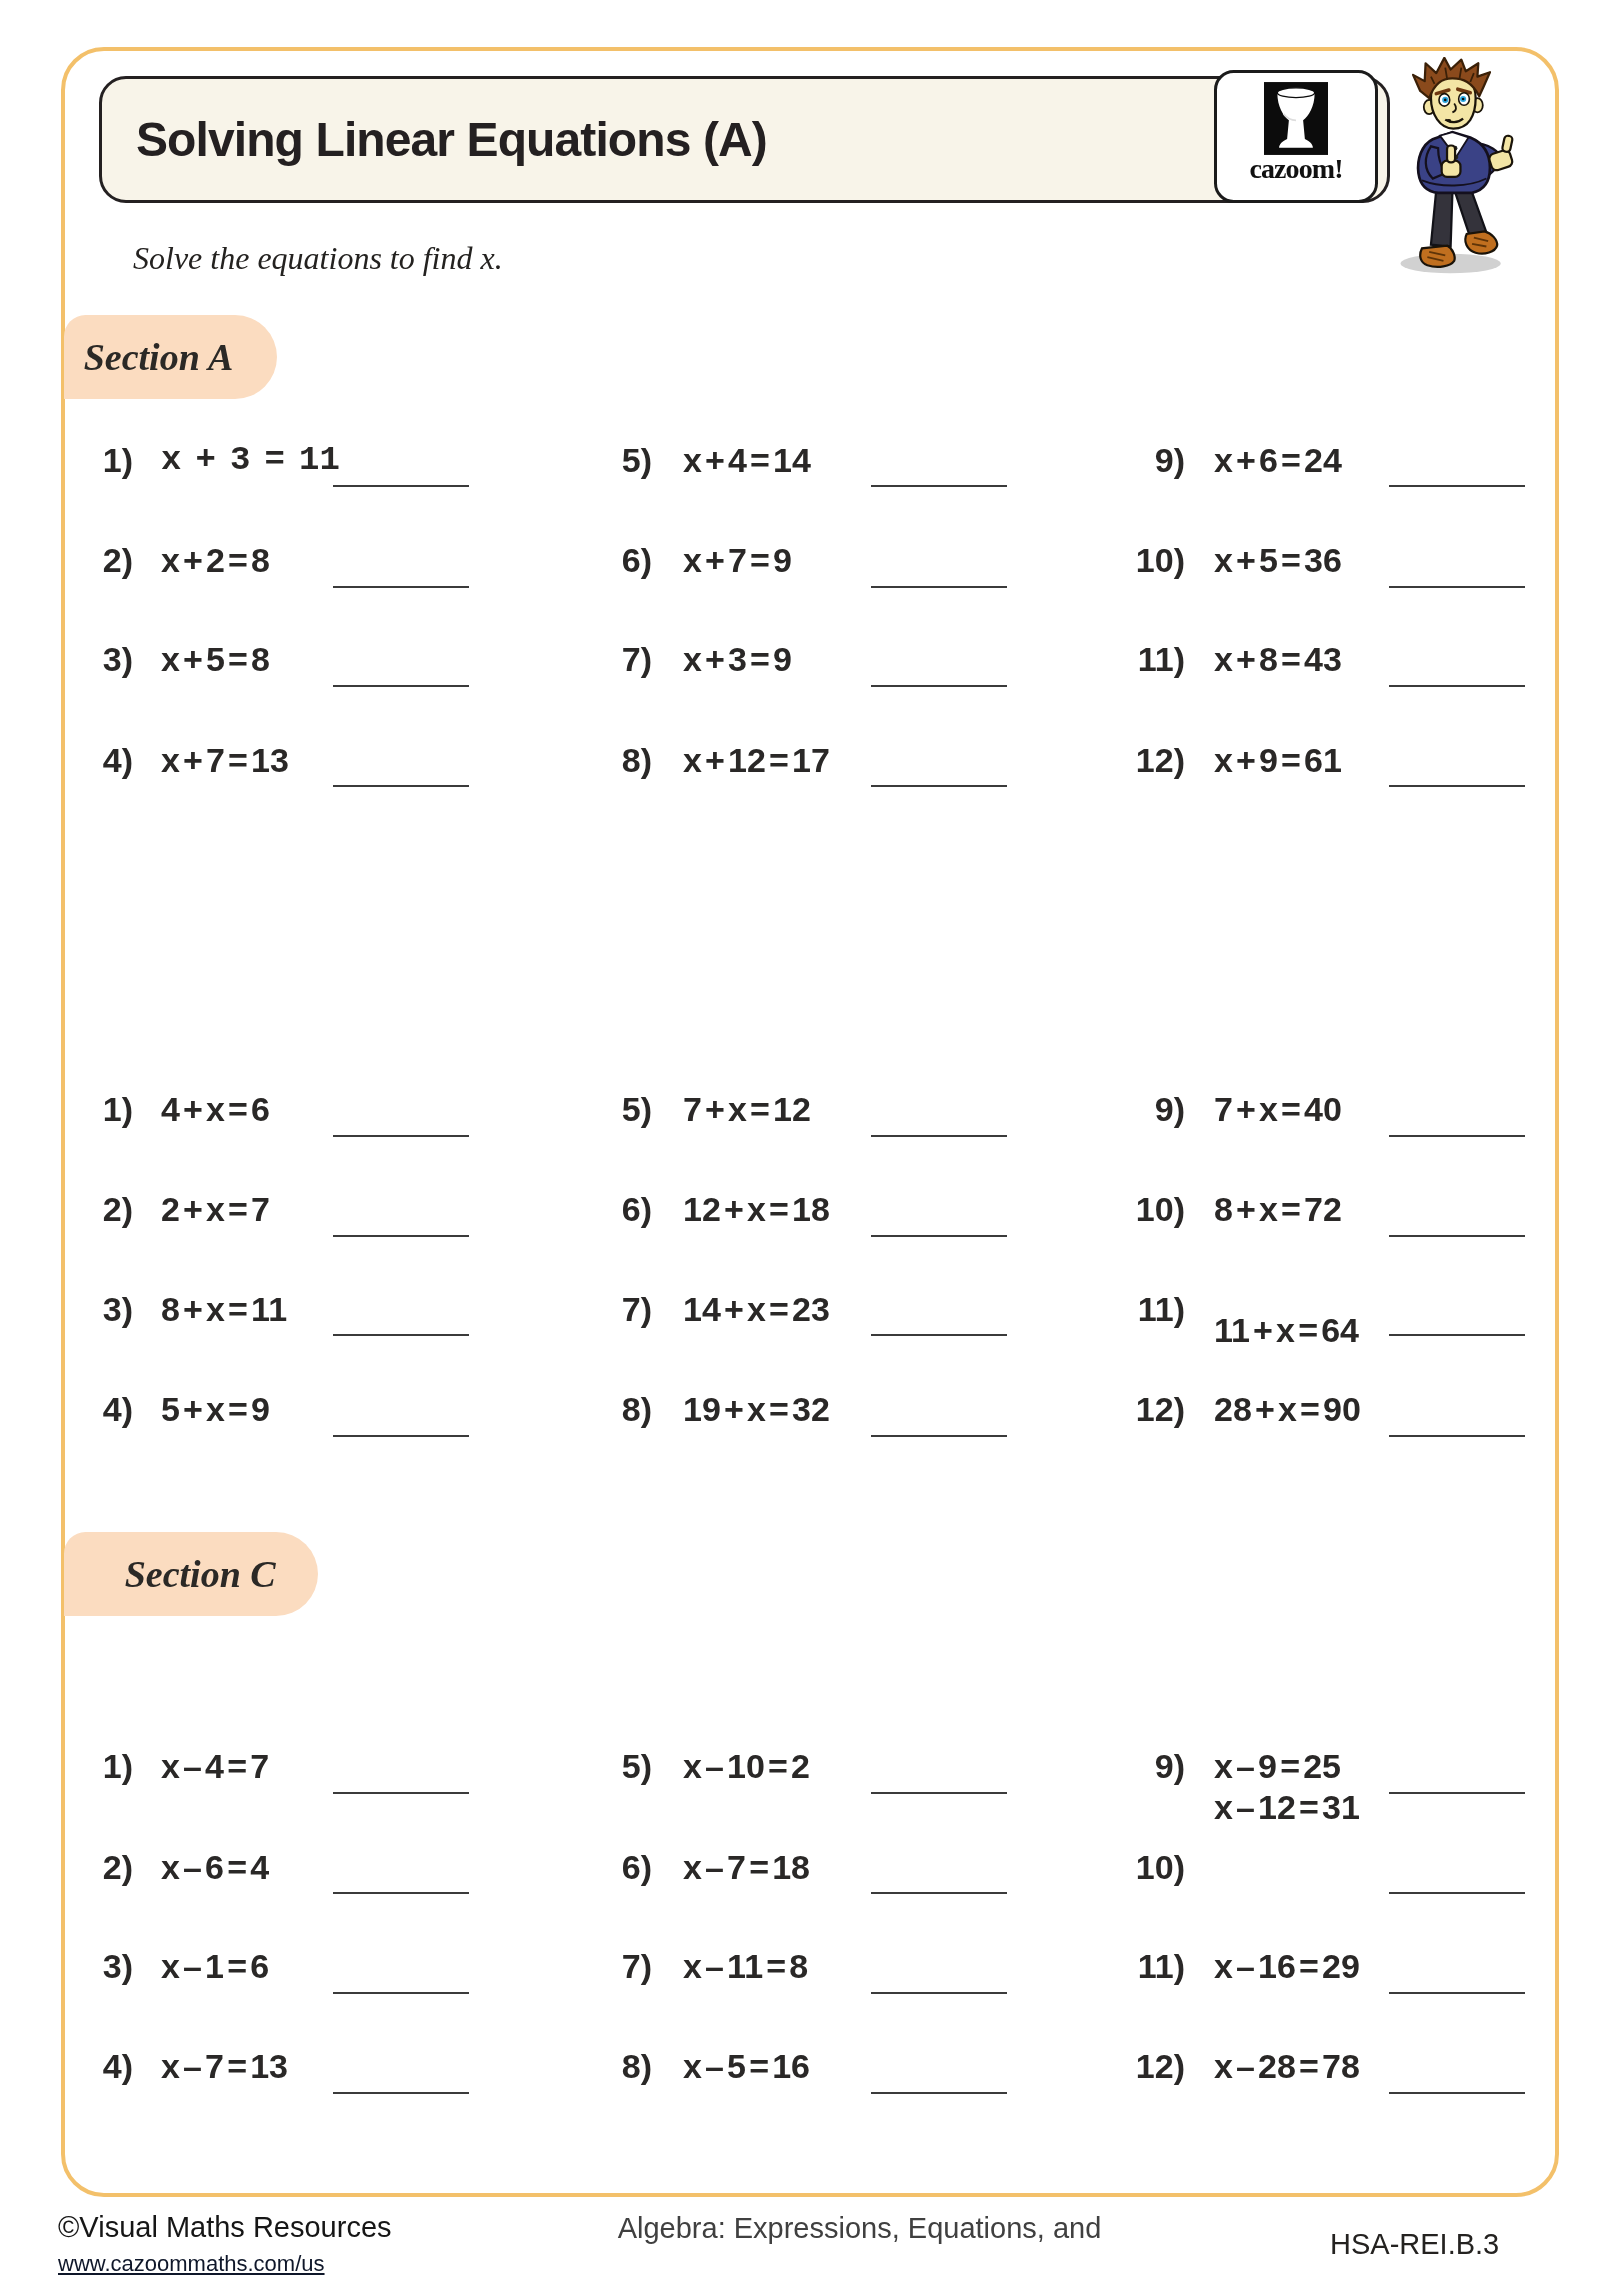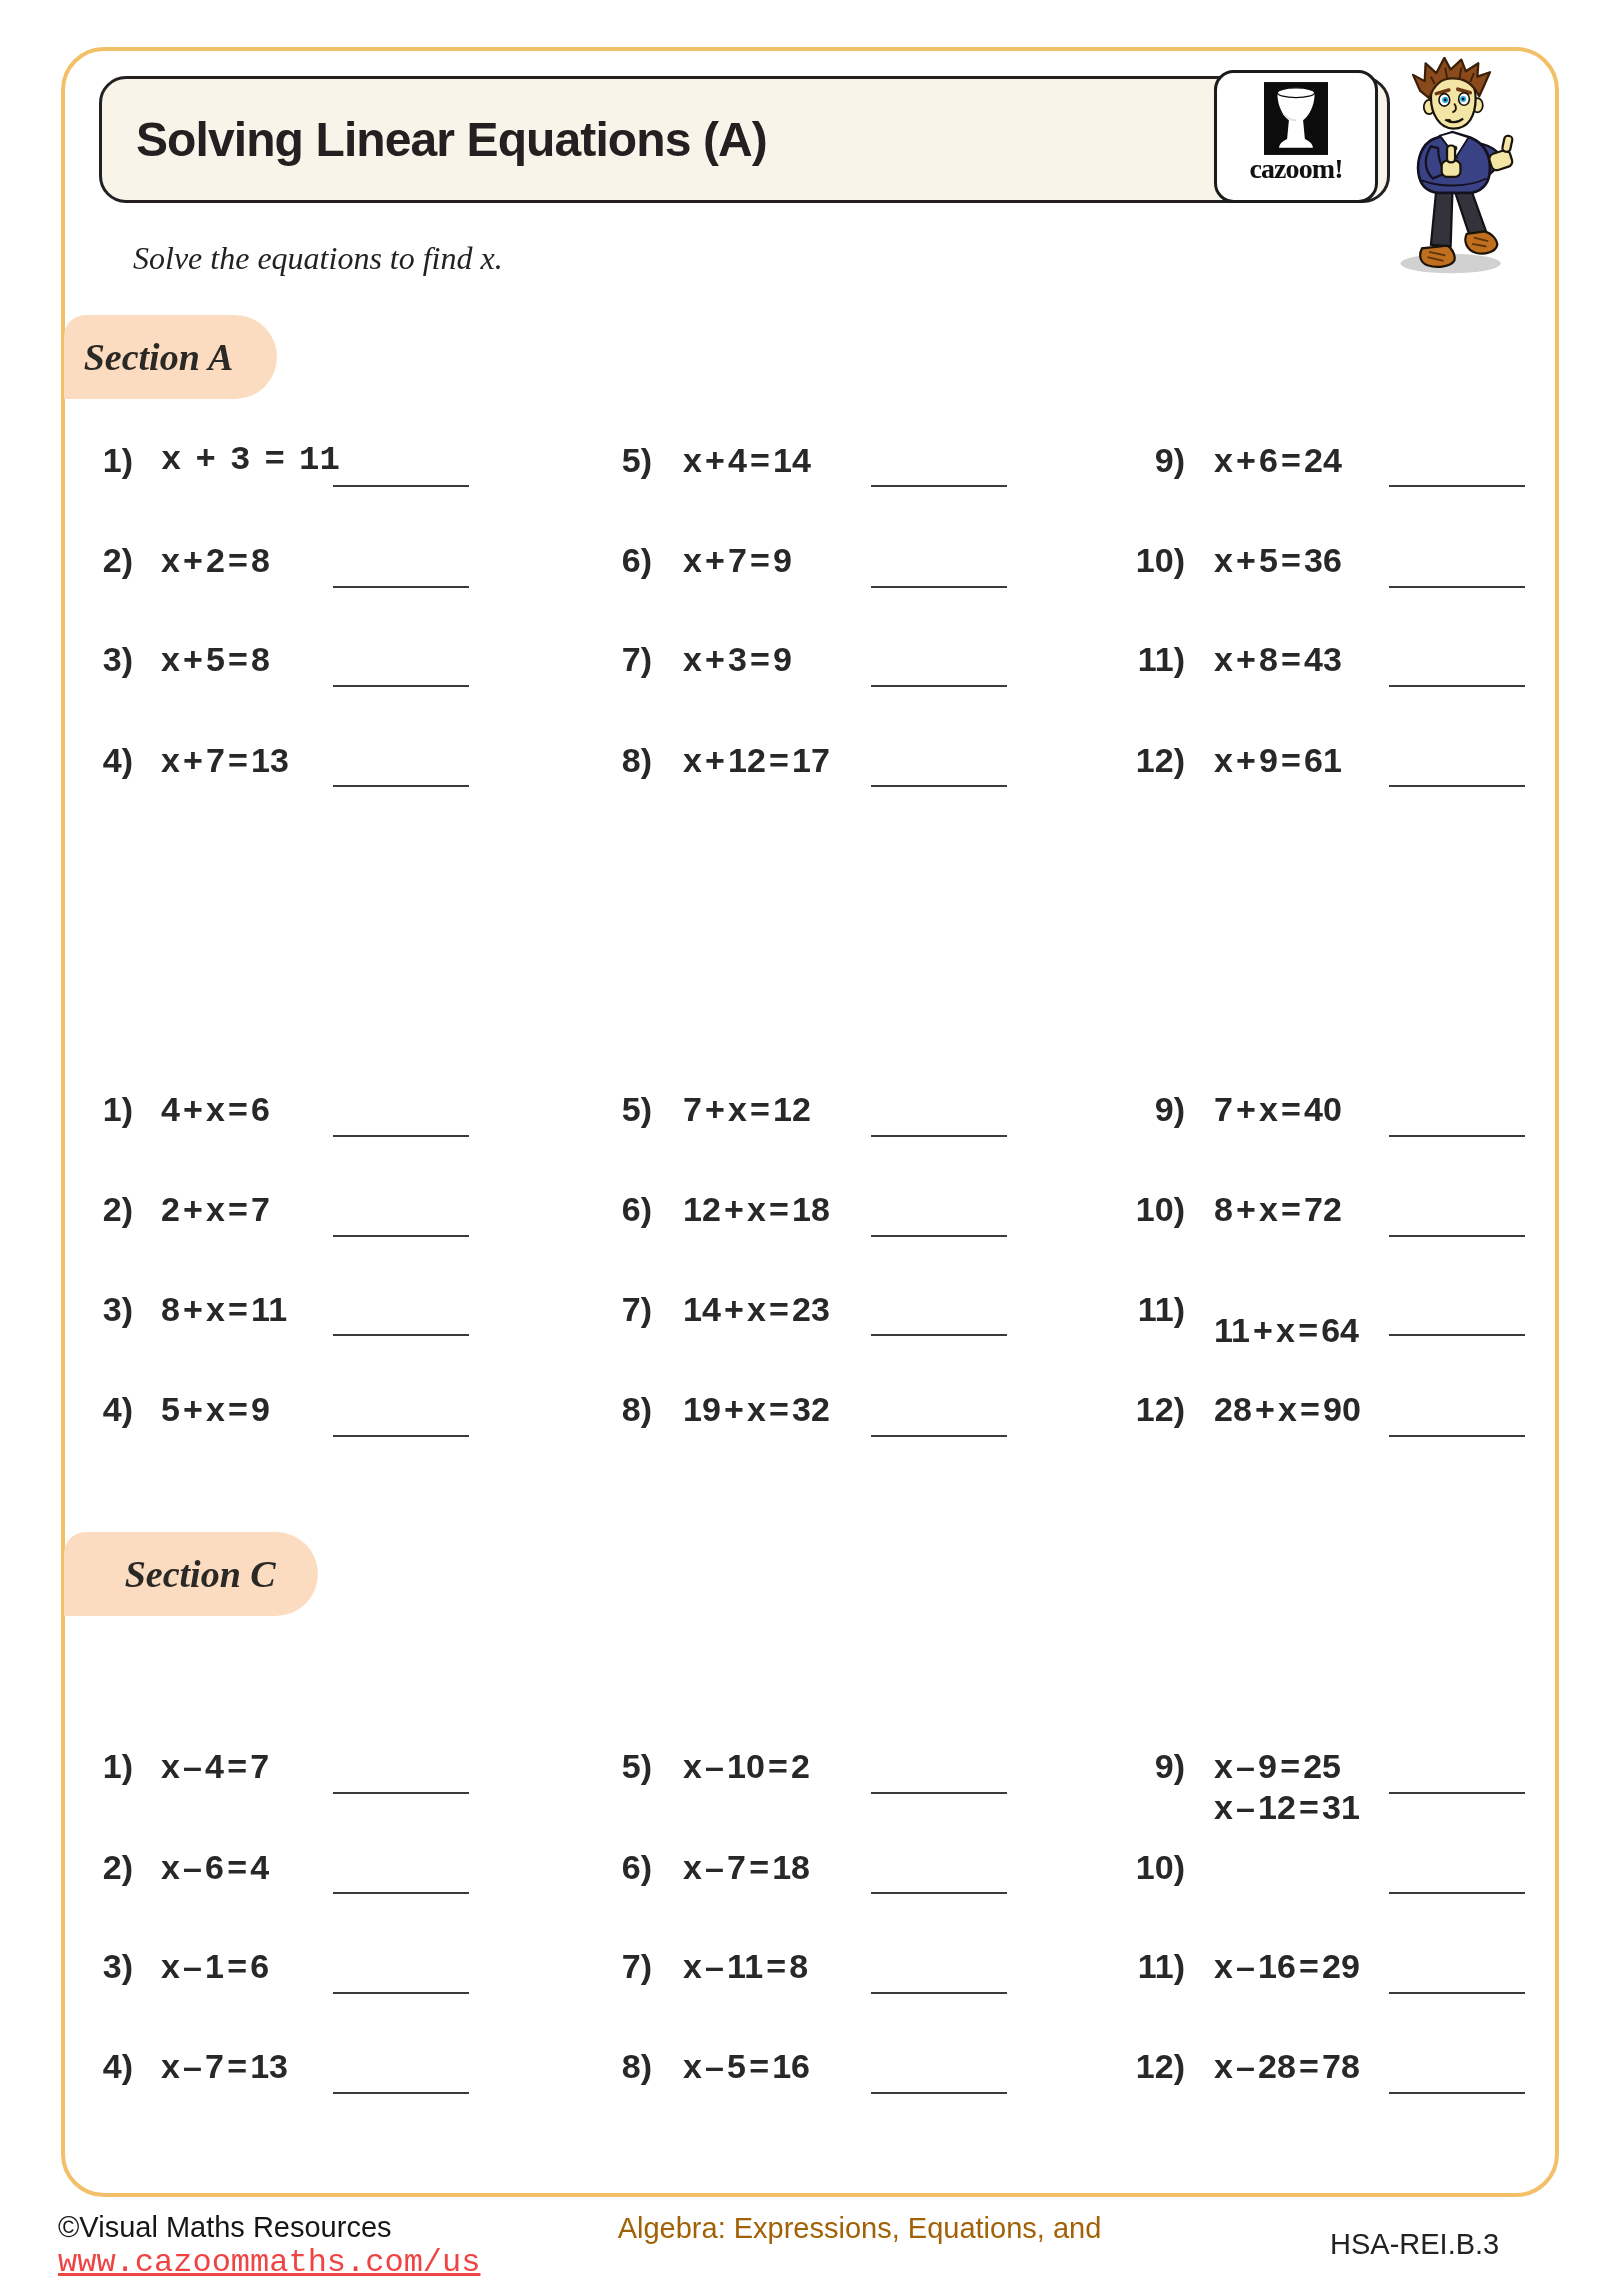--- a/index.html
+++ b/index.html
@@ -48,24 +48,24 @@
     font-size:34px; font-weight:bold; color:#2a2827; line-height:38px;
   }
   .qeq{
     position:absolute; font-size:34px; font-weight:bold; color:#2a2827;
     line-height:38px; word-spacing:-6.3px; white-space:nowrap;
   }
   .qline{
     position:absolute; width:136px; height:0; border-bottom:2.7px solid #3b3b3b;
   }
   .footer-left{position:absolute; left:58px; top:2210px; font-size:29px; color:#161616; line-height:34px;}
-  .footer-link{color:#ef4444; text-decoration:underline; font-size:32px;font-family:Liberation Mono, monospace;}
+  .footer-link{color:#0f172a; text-decoration:underline; font-size:22px;}
   .footer-center{
     position:absolute; left:564px; top:2210px; width:591px; text-align:center;
-    font-size:29px; color:#a16207; line-height:36px;
+    font-size:29px; color:#404040; line-height:36px;
   }
   .footer-code{position:absolute; left:1330px; top:2228px; font-size:29px; color:#242220;}
 </style>
 </head>
 <body>
 
 <div id="page">
 
   <div class="page-border"></div>
 

